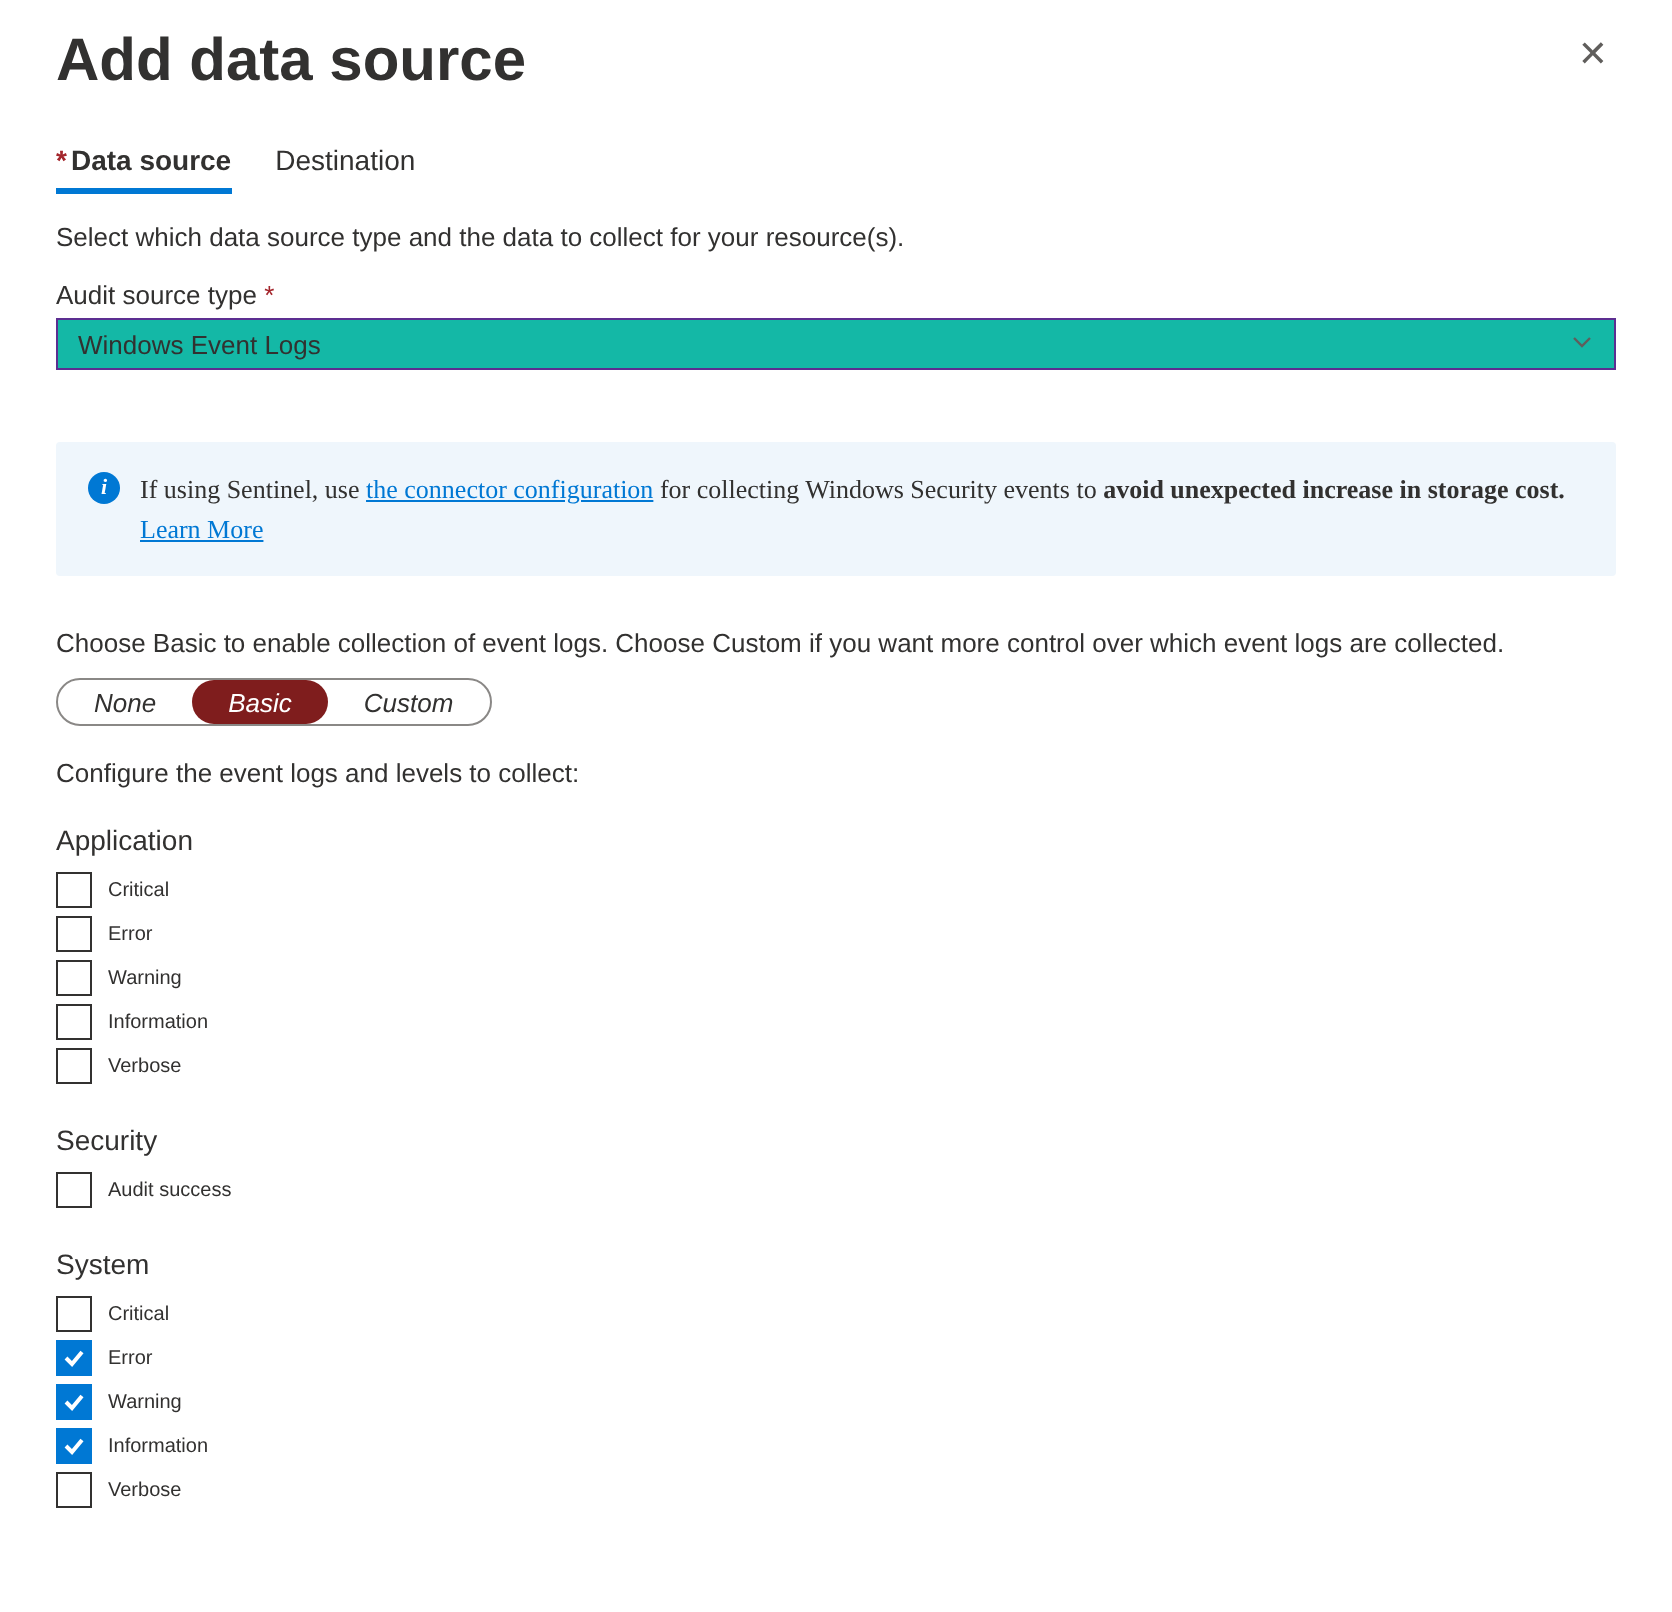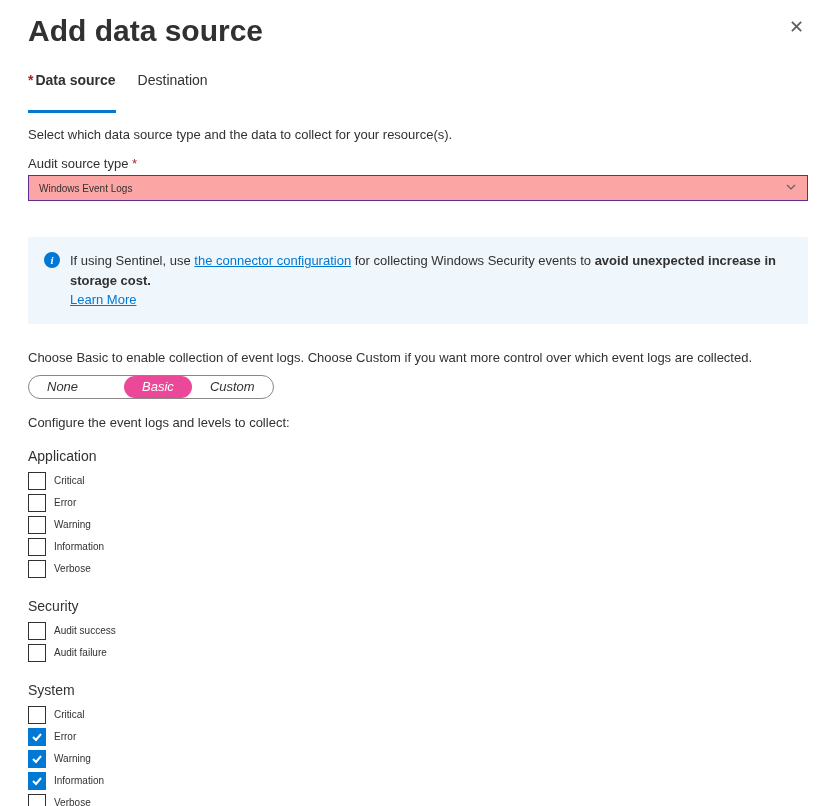--- a/index.html
+++ b/index.html
@@ -32,21 +32,21 @@
       border: none;
       padding: 4px;
       line-height: 1;
     }
     .tabs {
       display: flex;
       gap: 22px;
       margin-bottom: 14px;
     }
     .tab {
-      padding-bottom: 22px;
+      padding-bottom: 6px;
       cursor: pointer;
       font-size: 14px;
       color: #323130;
     }
     .tab.active {
       font-weight: 600;
       border-bottom: 3px solid #0078d4;
     }
     .tab .req { color: #a4262c; margin-right: 2px; }
     .desc { margin-bottom: 14px; font-size: 13px; }
@@ -54,22 +54,22 @@
     .field-label .req { color: #a4262c; }
     .dropdown {
       width: 100%;
       border: 1px solid #5c2e91;
       height: 26px;
       display: flex;
       align-items: center;
       justify-content: space-between;
       padding: 0 10px;
       cursor: pointer;
-      font-size: 10px;
-      background: #fca5a5;
+      font-size: 13px;
+      background: #14b8a6;
     }
     .dropdown .chevron { color: #605e5c; font-size: 11px; }
     .info-box {
       background: #eff6fc;
       border-radius: 2px;
       padding: 14px 16px;
       display: flex;
       gap: 10px;
       margin-top: 36px;
       align-items: flex-start;
@@ -83,21 +83,21 @@
       font-size: 11px;
       font-weight: 700;
       display: flex;
       align-items: center;
       justify-content: center;
       flex-shrink: 0;
       margin-top: 1px;
       font-style: italic;
       font-family: Georgia, serif;
     }
-    .info-text { font-size: 13px; line-height: 1.5; }
+    .info-text { font-size: 13px; line-height: 1.5; font-family: Liberation Serif, serif; }
     .info-text a { color: #0078d4; text-decoration: underline; }
     .info-text .bold { font-weight: 600; }
     .mode-desc { margin-bottom: 10px; font-size: 13px; }
     .pill-group {
       display: flex;
       border: 1px solid #8a8886;
       border-radius: 12px;
       width: fit-content;
       overflow: hidden;
       margin-bottom: 16px;
@@ -105,24 +105,23 @@
     .pill {
       padding: 2px 18px;
       font-size: 13px;
       cursor: pointer;
       display: flex;
       align-items: center;
       height: 22px;
       font-style: italic;
     }
     .pill.selected {
-      background: #ec4899;
+      background: #7f1d1d;
       color: #fff;
       border-radius: 12px;
-      margin-left: 28px;
     }
     .configure-text { margin-bottom: 16px; font-size: 13px; }
     .section-title { font-size: 14px; margin-top: 18px; margin-bottom: 6px; }
     .checkbox-row {
       display: flex;
       align-items: center;
       gap: 8px;
       padding: 2px 0;
       cursor: pointer;
     }
@@ -210,24 +209,20 @@
     </div>
     <div class="checkbox-row">
       <div class="checkbox"></div>
       <span class="cb-label">Verbose</span>
     </div>
     <div class="section-title">Security</div>
     <div class="checkbox-row">
       <div class="checkbox"></div>
       <span class="cb-label">Audit success</span>
     </div>
-    <div class="checkbox-row">
-      <div class="checkbox"></div>
-      <span class="cb-label">Audit failure</span>
-    </div>
     <div class="section-title">System</div>
     <div class="checkbox-row">
       <div class="checkbox"></div>
       <span class="cb-label">Critical</span>
     </div>
     <div class="checkbox-row">
       <div class="checkbox checked">
         <svg viewBox="0 0 12 12">
           <path d="M2 6 L5 9 L10 3" stroke="#fff" stroke-width="2" fill="none"></path>
         </svg>

